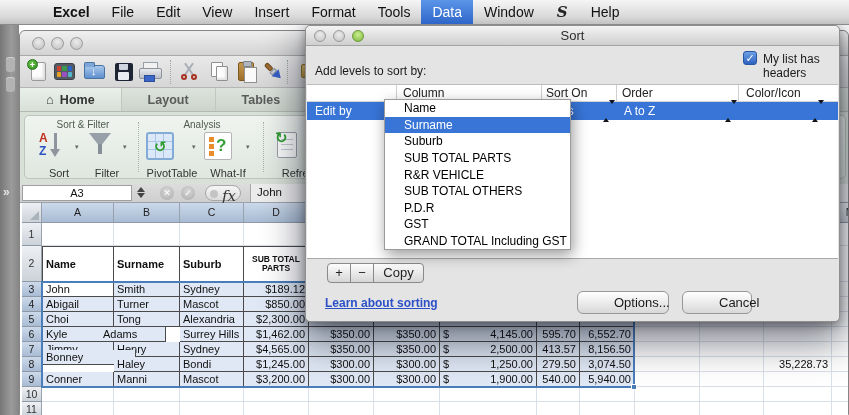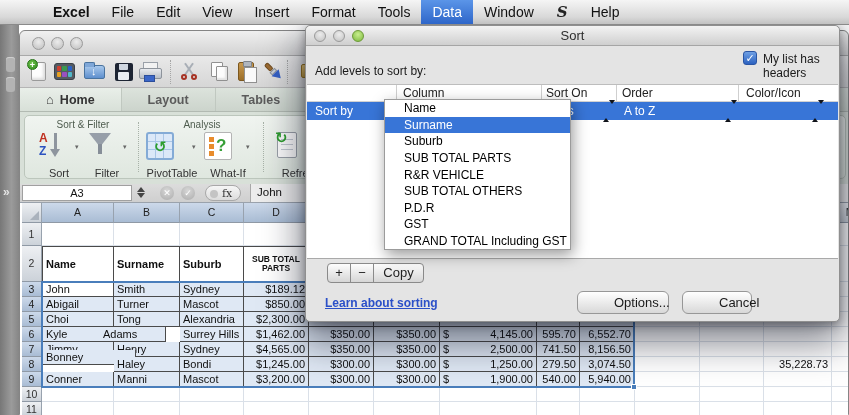--- a/index.html
+++ b/index.html
@@ -115,21 +115,21 @@
     border-bottom:1px solid #9aa2ac;font-size:11px;}
   .namebox{position:absolute;left:2px;top:1px;width:110px;height:16px;background:#fff;border:1px solid #a0a0a0;
     text-align:center;line-height:15px;color:#111;}
   .nb-stepper{position:absolute;left:115px;top:2px;width:11px;height:15px;}
   .tri-u{width:0;height:0;border-left:4px solid transparent;border-right:4px solid transparent;border-bottom:5px solid #444;margin:1px auto;}
   .tri-d{width:0;height:0;border-left:4px solid transparent;border-right:4px solid transparent;border-top:5px solid #444;margin:1px auto;}
   .fcirc{position:absolute;top:2px;width:14px;height:14px;border-radius:50%;background:radial-gradient(circle at 50% 35%,#d8d8d8,#ababab);
     color:#fff;font-size:9px;font-weight:bold;text-align:center;line-height:14px;}
   .fxpill{position:absolute;left:185px;top:1px;width:36px;height:16px;border:1px solid #a8a8a8;border-radius:8px;background:linear-gradient(#f6f6f6,#dcdcdc);}
   .fxdot{position:absolute;left:4px;top:4px;width:8px;height:8px;border-radius:50%;background:#c4c4c4;}
-  .fxlbl{position:absolute;left:16px;top:1px;font-family:"DejaVu Serif",serif;font-size:11px;color:#333;}
+  .fxlbl{position:absolute;left:16px;top:1px;font-family:"DejaVu Serif",serif;font-style:italic;font-size:15px;color:#333;}
   .fcontent{position:absolute;left:230px;top:0;right:0;height:18px;background:#ececec;border-left:1px solid #a8a8a8;
     padding:2px 6px;color:#111;font-size:11.5px;}
 
   
   .sheet{position:absolute;left:0;top:172px;right:0;height:213px;background:#fff;overflow:hidden;}
   .col-hd,.row-hd{position:absolute;background:linear-gradient(#eef0f3,#ccd2d9);border-right:1px solid #98a2ae;border-bottom:1px solid #8f99a5;
     font-size:10.5px;color:#333;text-align:center;}
   .col-hd.selhdr,.row-hd.selhdr{background:linear-gradient(#ccd9ea,#a9bcd4);color:#222;}
   .corner{position:absolute;background:linear-gradient(#eef0f3,#ccd2d9);border-right:1px solid #98a2ae;border-bottom:1px solid #8f99a5;}
   .corner:after{content:"";position:absolute;right:2px;bottom:2px;width:0;height:0;border-left:9px solid transparent;border-bottom:9px solid #aab2bc;}
@@ -479,21 +479,21 @@
         <div class="cell tbl tbl-left sel" style="left: 22px; top: 139px; width: 72px; height: 15px;">Jimmy</div>
         <div class="cell tbl sel" style="left: 94px; top: 139px; width: 66px; height: 15px;">Henry</div>
         <div class="cell tbl sel" style="left: 160px; top: 139px; width: 64px; height: 15px;">Sydney</div>
         <div class="cell tbl sel num" style="left: 224px; top: 139px; width: 65px; height: 15px;">$4,565.00</div>
         <div class="cell tbl sel num" style="left: 289px; top: 139px; width: 65px; height: 15px;">$350.00</div>
         <div class="cell tbl sel num" style="left: 354px; top: 139px; width: 66px; height: 15px;">$350.00</div>
         <div class="cell tbl sel acc" style="left: 420px; top: 139px; width: 97px; height: 15px;">
           <span>$</span>
           <span>2,500.00</span>
         </div>
-        <div class="cell tbl sel num" style="left: 517px; top: 139px; width: 43px; height: 15px;">741.50</div>
+        <div class="cell tbl sel num" style="left: 517px; top: 139px; width: 43px; height: 15px;">413.57</div>
         <div class="cell tbl sel num" style="left: 560px; top: 139px; width: 55px; height: 15px;">8,156.50</div>
         <div class="cell num" style="left: 615px; top: 139px; width: 65px; height: 15px;"></div>
         <div class="cell num" style="left: 680px; top: 139px; width: 64px; height: 15px;"></div>
         <div class="cell num" style="left: 744px; top: 139px; width: 68px; height: 15px;"></div>
         <div class="cell num" style="left: 812px; top: 139px; width: 37px; height: 15px;"></div>
         <div class="cell tbl tbl-left sel" style="left: 22px; top: 147px; width: 94px; height: 15px;">Bonney</div>
         <div class="cell tbl sel" style="left: 94px; top: 154px; width: 66px; height: 15px;">Haley</div>
         <div class="cell tbl sel" style="left: 160px; top: 154px; width: 64px; height: 15px;">Bondi</div>
         <div class="cell tbl sel num" style="left: 224px; top: 154px; width: 65px; height: 15px;">$1,245.00</div>
         <div class="cell tbl sel num" style="left: 289px; top: 154px; width: 65px; height: 15px;">$300.00</div>
@@ -571,21 +571,21 @@
       <div class="dt-hd" style="left:239px">Sort On</div>
       <div class="dt-hd" style="left:315px">Order</div>
       <div class="dt-hd" style="left:439px">Color/Icon</div>
       <div class="dt-hsep" style="left:89px"></div>
       <div class="dt-hsep" style="left:234px"></div>
       <div class="dt-hsep" style="left:309px"></div>
       <div class="dt-hsep" style="left:431px"></div>
       <div class="dt-hline"></div>
 
       <div class="dt-row">
-        <span class="rl">Sort by</span>
+        <span class="rl">Edit by</span>
         <span class="dt-val" style="left:231px">Values</span>
         <span class="stepper" style="left:296px"><span class="tri-u"></span><span class="tri-d"></span></span>
         <span class="dt-val" style="left:317px">A to Z</span>
         <span class="stepper" style="left:418px"><span class="tri-u"></span><span class="tri-d"></span></span>
         <span class="stepper" style="left:505px"><span class="tri-u"></span><span class="tri-d"></span></span>
       </div>
     </div>
 
     <div class="dropdown" id="columnMenu">
         <div class="dd-item">Name</div>

